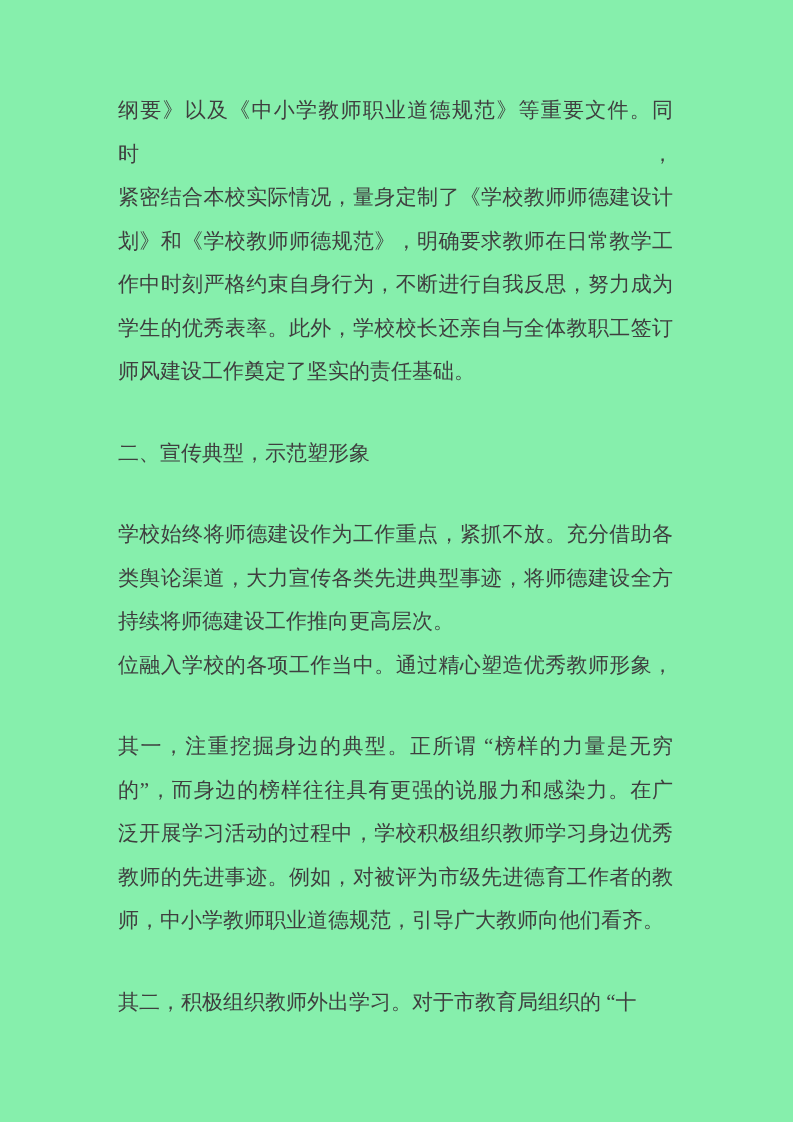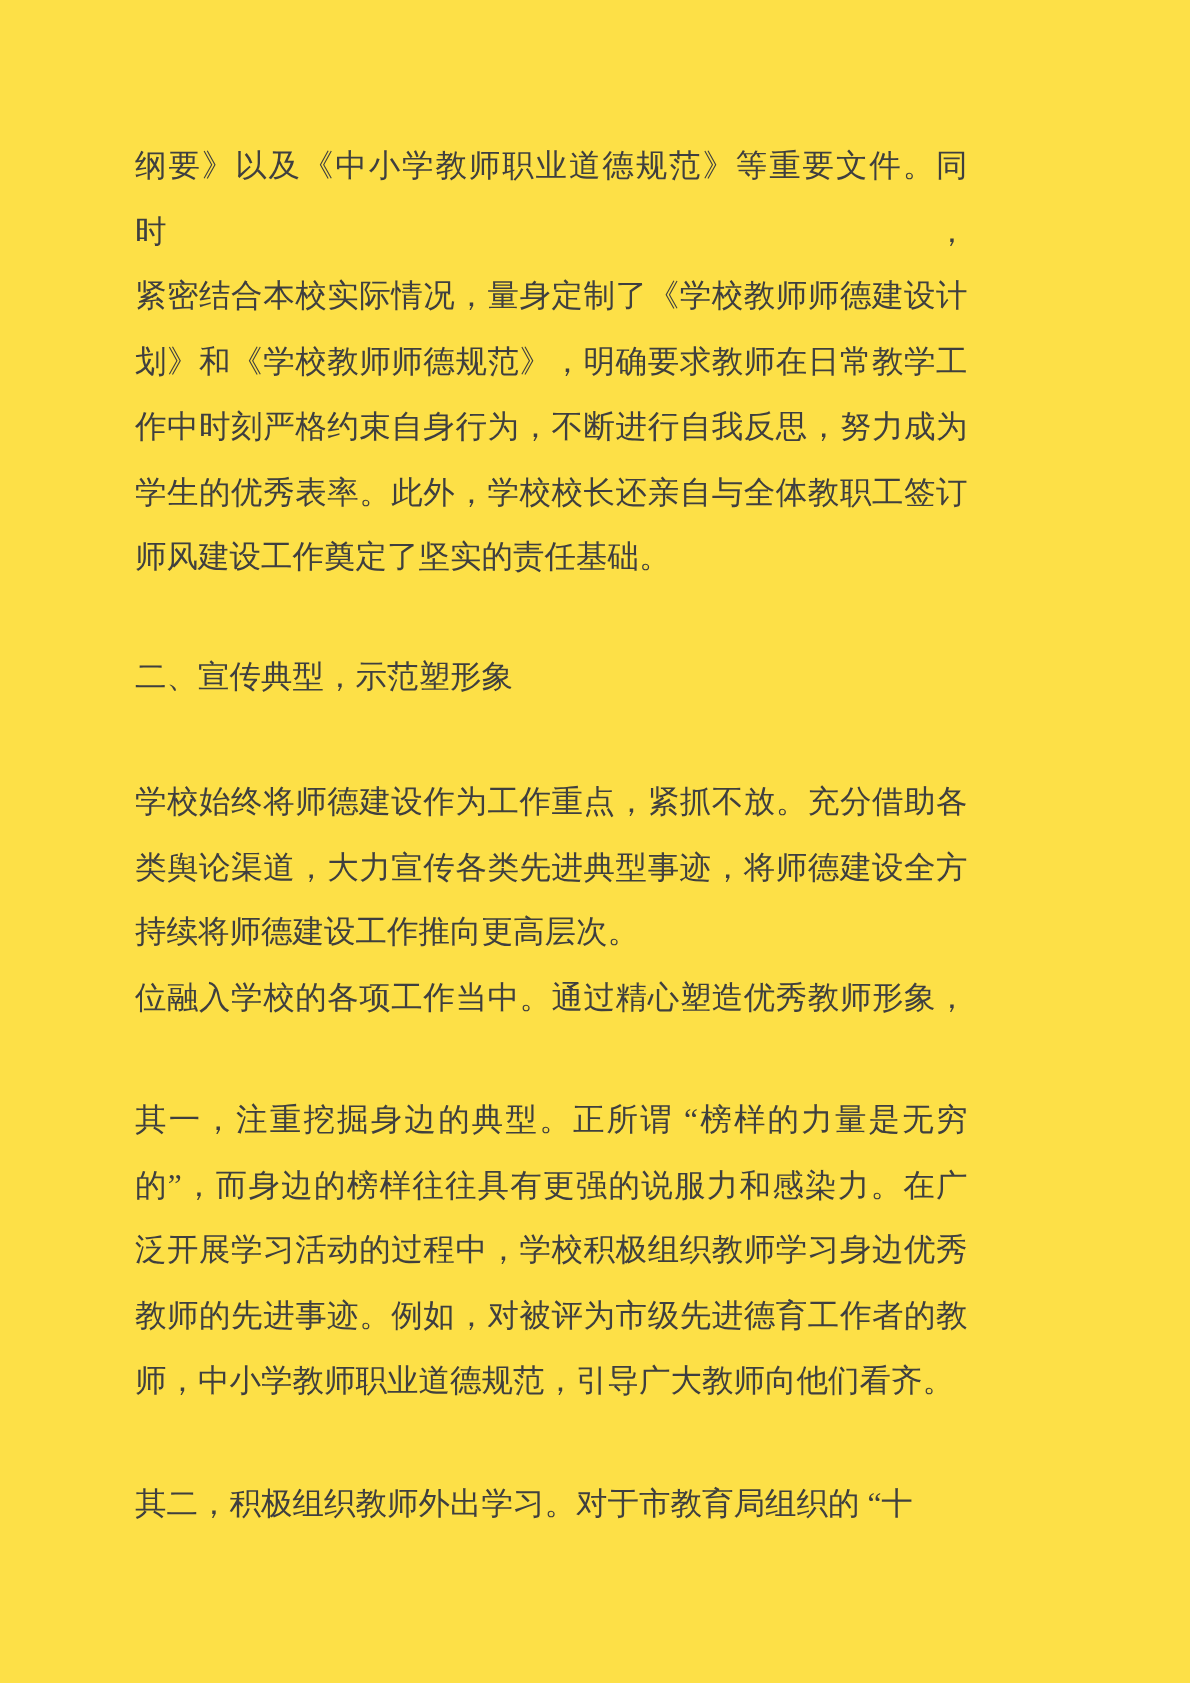--- a/index.html
+++ b/index.html
@@ -5,22 +5,22 @@
   html, body {
     margin: 0;
     padding: 0;
     background: #ffffff;
   }
   .page {
     position: relative;
     width: 793px;
     height: 1122px;
     box-sizing: border-box;
-    background: #fde047;
-    padding: 89px 119px 0 90px;
+    background: #86efac;
+    padding: 89px 119px 0 118px;
     overflow: hidden;
   }
   .doc-body {
     width: 555px;
   }
   .para {
     margin: 0 0 38px 0;
   }
   .para:last-child {
     margin-bottom: 0;
@@ -34,21 +34,20 @@
     text-align-last: justify;
     white-space: normal;
   }
   .line.end {
     text-align: center;
     text-align-last: left;
   }
   .heading .line {
     text-align: center;
     text-align-last: left;
-    font-family: Liberation Mono, monospace;
   }
 </style>
 </head>
 <body>
 
 <div class="page">
   <div class="doc-body">
       <div class="para">
         <div class="line">纲要》以及《中小学教师职业道德规范》等重要文件。同时，</div>
         <div class="line">紧密结合本校实际情况，量身定制了《学校教师师德建设计</div>

